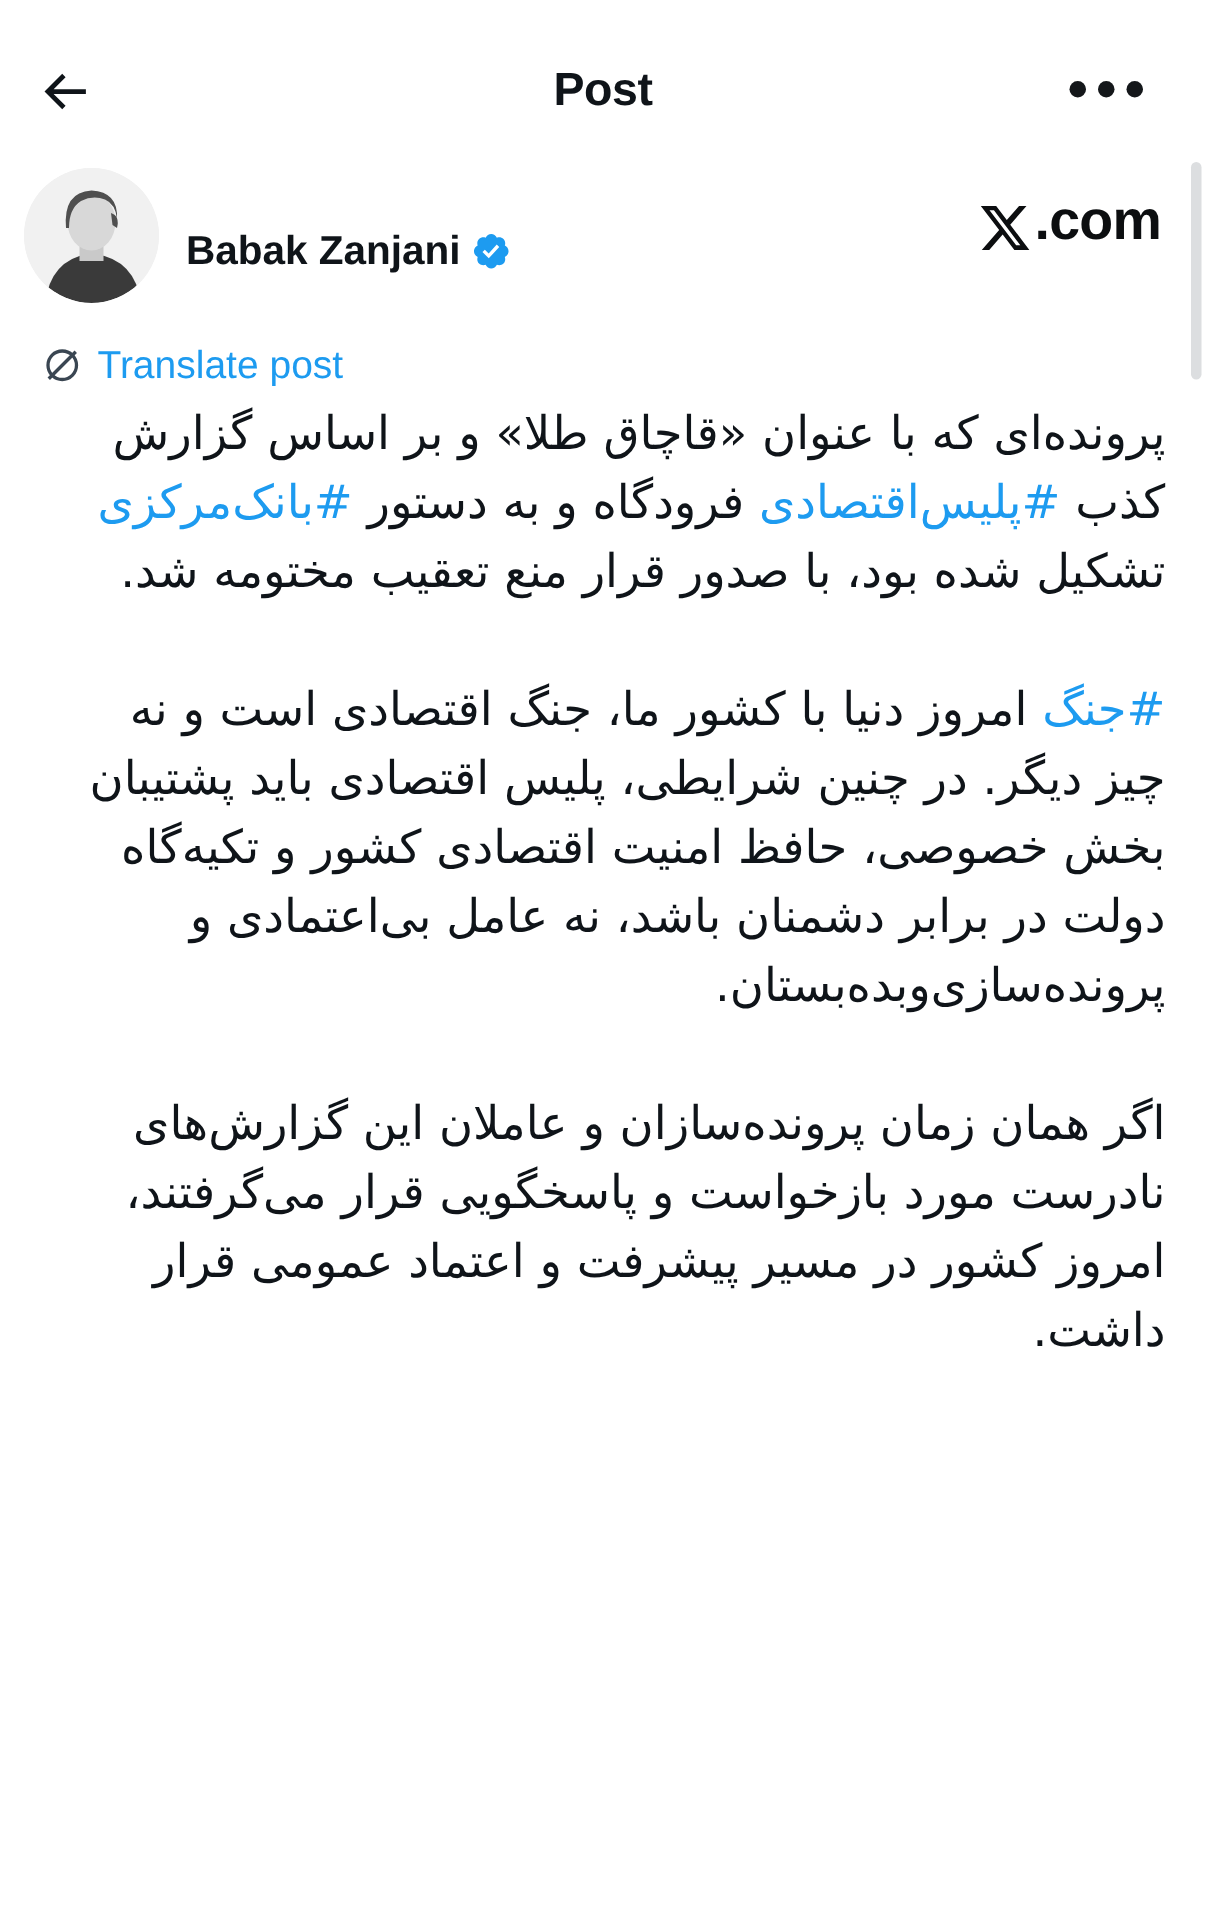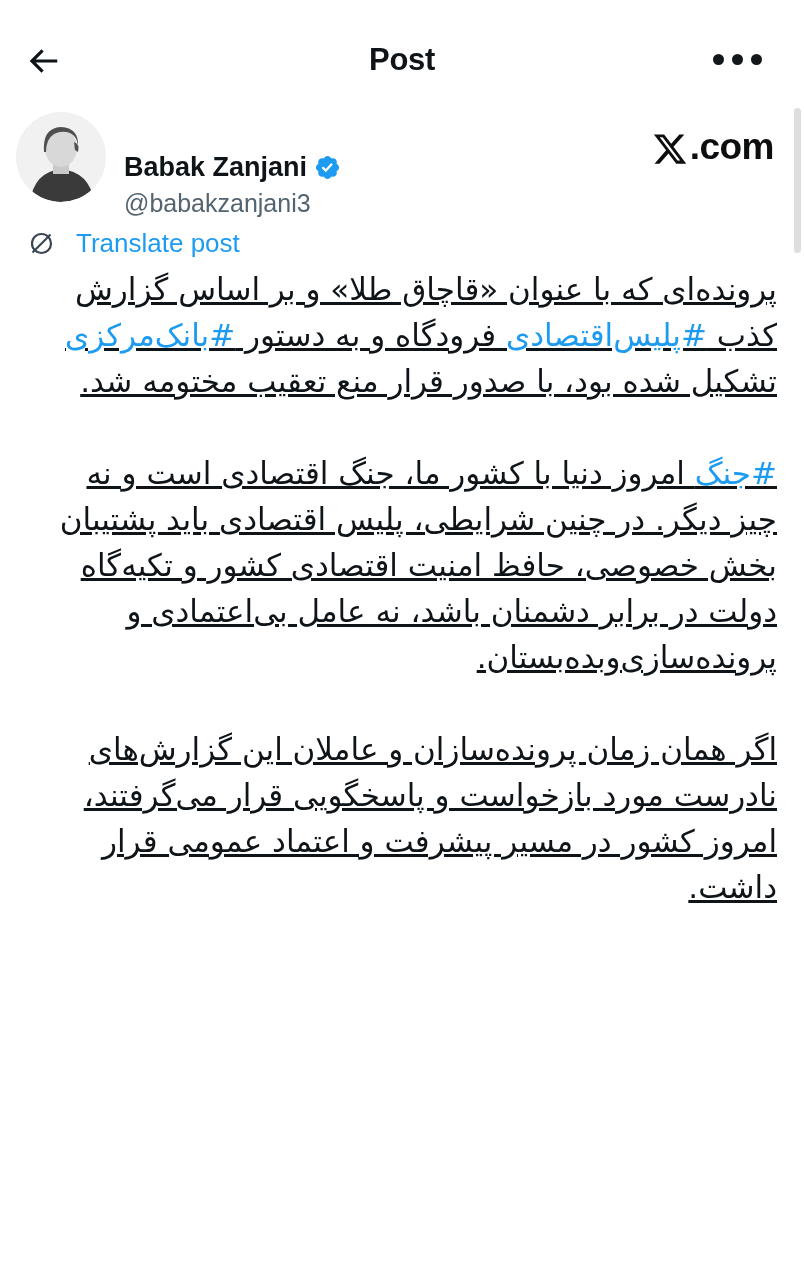--- a/index.html
+++ b/index.html
@@ -42,40 +42,40 @@
     position: absolute; left: 0; top: 0; width: 90px; height: 90px;
     border-radius: 50%; overflow: hidden; cursor: pointer; background: #efefef;
   }
   .name-block { position: absolute; left: 108px; top: 10px; margin-top: 28px; }
   .name-line { display: flex; align-items: center; gap: 7px; cursor: pointer; }
   .display-name { font-size: 27px; font-weight: 700; color: #0f1419; line-height: 34px; }
   .verified svg { width: 27px; height: 27px; display: block; }
   .handle { font-size: 25px; color: #536471; line-height: 33px; margin-top: 3px; cursor: pointer; }
   .site-brand {
     position: absolute; right: 0; top: 14px;
-    display: flex; align-items: center; gap: 2px;
+    display: flex; align-items: flex-end; gap: 2px;
     font-weight: 800; font-size: 37px; color: #0c0e10; letter-spacing: -0.5px;
   }
   .site-brand svg { width: 36px; height: 36px; fill: #0c0e10; position: relative; top: 2px; }
   
   .translate-row {
     position: absolute; left: 28px; top: 228px;
-    display: flex; align-items: center; gap: 21px; cursor: pointer;
+    display: flex; align-items: center; gap: 10px; cursor: pointer;
   }
   .translate-row svg { width: 27px; height: 27px; }
   .translate-label { font-size: 26px; color: var(--accent, #1d9bf0); }
   
   .post-body {
     position: absolute; top: 266px; left: 27px; right: 27px; bottom: 0;
     direction: rtl; text-align: right; unicode-bidi: plaintext;
     font-size: 31px; line-height: 46px; color: #0f1419;
     overflow: hidden;
     font-family: "DejaVu Sans", "Liberation Sans", sans-serif;
   }
-  .post-body p { margin: 0 0 46px 17px; text-decoration: underline; }
+  .post-body p { margin: 0 0 46px 17px; }
   .post-body .hashtag { color: var(--accent, #1d9bf0); cursor: pointer; }
   
   .scroll-thumb {
     position: absolute; right: 3px; top: 108px;
     width: 7px; height: 145px; border-radius: 4px; background: #dcdee0;
   }
 </style>
 </head>
 <body>
 
@@ -115,21 +115,20 @@
     </div>
     <div class="name-block">
       <div class="name-line">
         <span class="display-name">Babak Zanjani</span>
         <span class="verified">
           <svg viewBox="0 0 24 24">
             <path fill="#1d9bf0" d="M22.25 12c0-1.43-.88-2.67-2.19-3.34.46-1.39.2-2.9-.81-3.91s-2.52-1.27-3.91-.81c-.66-1.31-1.91-2.19-3.34-2.19s-2.67.88-3.33 2.19c-1.4-.46-2.91-.2-3.92.81s-1.26 2.52-.8 3.91c-1.31.67-2.2 1.91-2.2 3.34s.89 2.67 2.2 3.34c-.46 1.39-.21 2.9.8 3.91s2.52 1.26 3.91.81c.67 1.31 1.91 2.19 3.34 2.19s2.68-.88 3.34-2.19c1.39.45 2.9.2 3.91-.81s1.27-2.52.81-3.91c1.31-.67 2.19-1.91 2.19-3.34zm-11.71 4.2L6.8 12.46l1.41-1.42 2.26 2.26 4.8-5.23 1.47 1.36-6.2 6.77z"></path>
           </svg>
         </span>
       </div>
-      <div class="handle">@babakzanjani3</div>
     </div>
     <div class="site-brand">
       <svg viewBox="0 0 24 24">
         <path d="M18.244 2.25h3.308l-7.227 8.26 8.502 11.24H16.17l-5.214-6.817L4.99 21.75H1.68l7.73-8.835L1.254 2.25H8.08l4.713 6.231zM16.97 19.708h1.833L7.084 4.126H5.117z"></path>
       </svg>
       <span>.com</span>
     </div>
   </section>
 
   <div class="translate-row">

